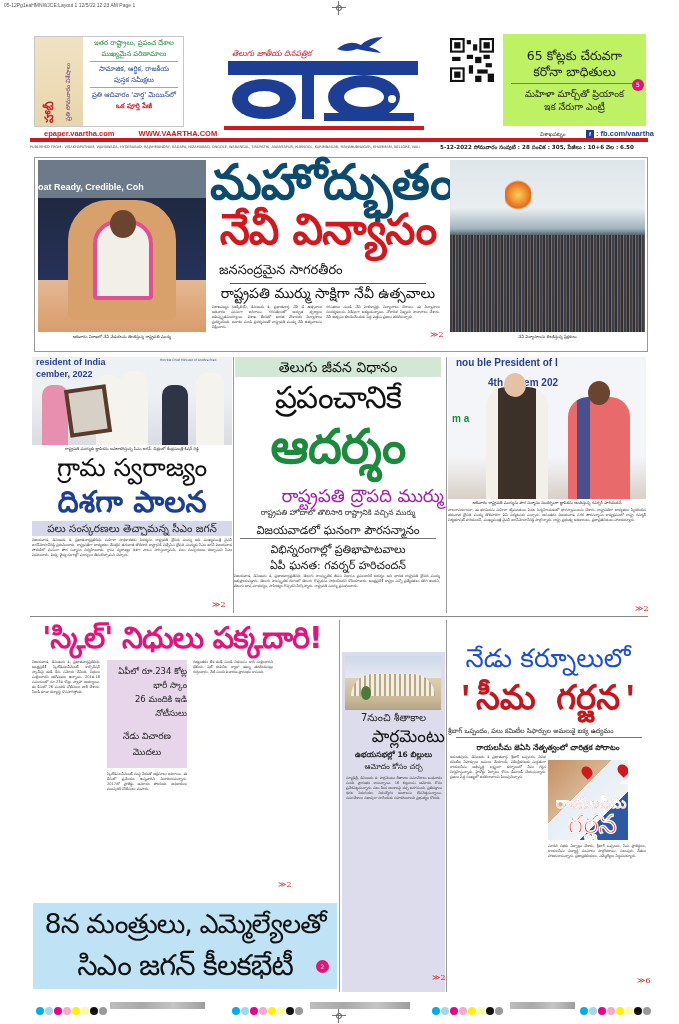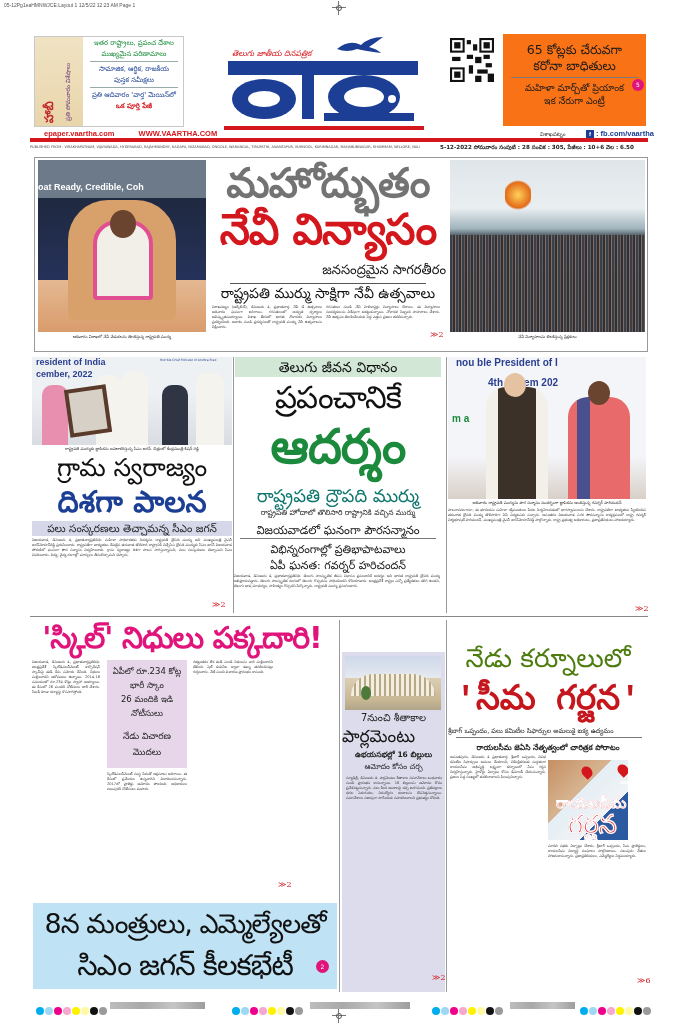--- a/index.html
+++ b/index.html
@@ -24,21 +24,21 @@
   .urls { left: 44px; top: 129px; font-size: 7.5px; font-weight: bold; color: #d4171d; font-family: "Liberation Sans", sans-serif; }
   .urls span { margin-right: 22px; }
 
   .logo-tag { left: 232px; top: 49px; font-size: 8px; color: #d4171d; font-style: italic; }
   .logo-bird { left: 335px; top: 35px; width: 50px; height: 20px; }
   .logo-word { left: 224px; top: 55px; width: 200px; height: 70px; }
   .logo-bar { left: 224px; top: 126px; width: 200px; height: 4px; background: #d4171d; }
 
   .qr { left: 450px; top: 38px; width: 44px; height: 44px; }
 
-  .teaser { left: 503px; top: 34px; width: 143px; height: 92px; background: #f97316; padding: 8px 4px; }
+  .teaser { left: 503px; top: 34px; width: 143px; height: 92px; background: #bef264; padding: 14px 4px; }
   .teaser .t1 { font-size: 12.5px; color: #1a1a1a; text-align: center; line-height: 16px; }
   .teaser hr { border: none; border-top: 1px solid #7b7b7b; margin: 3px 4px; }
   .teaser .t2 { font-size: 9.5px; color: #1a1a1a; text-align: center; line-height: 13px; font-weight: normal; }
   .teaser .pg { position: absolute; right: 2px; top: 45px; width: 12px; height: 12px; border-radius: 50%; background: #e0147a; color: #fff; font-size: 6px; text-align: center; line-height: 12px; }
   .edition { left: 540px; top: 131px; font-size: 5.5px; color: #333; }
   .fb { left: 586px; top: 129px; font-size: 7.5px; color: #1c3f95; font-weight: bold; font-family: "Liberation Sans", sans-serif; }
   .fb .fbicon { display: inline-block; width: 8px; height: 8px; background: #1c3f95; color: #fff; font-size: 6px; text-align: center; line-height: 8px; margin-right: 2px; }
 
   .red-rule { left: 30px; top: 138px; width: 618px; height: 4px; background: #d4171d; }
   .publine { left: 30px; top: 145px; width: 390px; font-size: 3.5px; color: #444; white-space: nowrap; overflow: hidden; }
@@ -48,23 +48,23 @@
   .lead-box { left: 34px; top: 157px; width: 614px; height: 195px; border: 1px solid #999; }
   .photo { background: #aaa; overflow: hidden; }
   .ph-president { left: 38px; top: 160px; width: 168px; height: 172px; background: linear-gradient(180deg, #6d7a8a 0%, #6d7a8a 22%, #1f2940 22%, #26325a 70%, #e4b892 70%, #d99c6c 100%); }
   .ph-president .banner { position: absolute; left: 0; top: 22px; font-size: 9px; color: #fff; font-weight: bold; font-family: "Liberation Sans", sans-serif; white-space: nowrap; }
   .ph-president .chair { position: absolute; left: 30px; top: 40px; width: 108px; height: 120px; background: #d8a06a; border-radius: 40px 40px 6px 6px; }
   .ph-president .person { position: absolute; left: 55px; top: 60px; width: 60px; height: 80px; background: #f2efe8; border-radius: 24px 24px 4px 4px; border: 4px solid #e24e92; }
   .ph-president .face { position: absolute; left: 72px; top: 50px; width: 26px; height: 28px; background: #6b4430; border-radius: 50%; }
   .cap { font-size: 4px; color: #333; text-align: center; }
   .cap-pres { left: 38px; top: 334px; width: 168px; }
 
-  .h-lead1 { left: 210px; top: 160px; width: 236px; text-align: center; font-size: 41px; font-weight: bold; color: #737373; line-height: 46px; letter-spacing: -1px; }
+  .h-lead1 { left: 210px; top: 160px; width: 236px; text-align: center; font-size: 49px; font-weight: bold; color: #0c4a6e; line-height: 46px; letter-spacing: -1px; }
   .h-lead2 { left: 210px; top: 204px; width: 236px; text-align: center; font-size: 43px; font-weight: bold; color: #d4171d; line-height: 50px; letter-spacing: -1px; }
-  .h-lead3 { left: 210px; top: 262px; width: 236px; text-align: right; font-size: 13px; color: #111; }
+  .h-lead3 { left: 219px; top: 262px; width: 236px; text-align: left; font-size: 13px; color: #111; }
   .lead-rule { left: 230px; top: 283px; width: 196px; height: 1px; background: #555; }
   .h-lead4 { left: 210px; top: 285px; width: 236px; text-align: center; font-size: 14px; color: #111; }
   .body-text { font-size: 3.6px; line-height: 5px; color: #444; text-align: justify; overflow: hidden; }
   .lead-col1 { left: 212px; top: 305px; width: 110px; height: 33px; }
   .lead-col2 { left: 326px; top: 305px; width: 114px; height: 33px; }
   .jump { font-size: 8px; color: #d4171d; font-family: "DejaVu Serif", serif; }
   .jump-lead { left: 430px; top: 330px; }
 
   .ph-navy { left: 450px; top: 160px; width: 195px; height: 172px; background: linear-gradient(180deg, #dfe6ea 0%, #e9eef0 28%, #9fb3bc 40%, #3c4650 45%, #2b2f38 100%); }
   .ph-navy .fire { position: absolute; left: 55px; top: 18px; width: 26px; height: 34px; background: radial-gradient(circle, #ffd25a, #e36b1a 60%, transparent 70%); }
@@ -79,21 +79,21 @@
   .cap-cm { left: 32px; top: 446px; width: 200px; }
   .h-grama { left: 32px; top: 452px; width: 200px; text-align: center; font-size: 25px; color: #111; line-height: 32px; }
   .h-disha { left: 32px; top: 484px; width: 200px; text-align: center; font-size: 30px; font-weight: bold; color: #1c3f95; line-height: 36px; }
   .sub-cm { left: 32px; top: 521px; width: 200px; height: 15px; background: #d6d8ea; font-size: 10.5px; color: #222; line-height: 15px; text-align: center; }
   .cm-body { left: 32px; top: 538px; width: 200px; height: 70px; }
   .jump-cm { left: 212px; top: 600px; }
 
   .tag-life { left: 235px; top: 357px; width: 206px; height: 20px; background: #d2e7d6; font-size: 14px; text-align: center; line-height: 20px; color: #111; }
   .h-world { left: 232px; top: 377px; width: 212px; text-align: center; font-size: 31px; color: #111; line-height: 40px; letter-spacing: -1px; }
   .h-ideal { left: 232px; top: 415px; width: 212px; text-align: center; font-size: 48px; font-weight: bold; color: #1b8a3c; line-height: 62px; letter-spacing: -1px; }
-  .h-murmu { left: 232px; top: 484px; width: 212px; text-align: center; font-size: 18px; color: #0f766e; line-height: 24px; }
+  .h-murmu { left: 232px; top: 484px; width: 212px; text-align: right; font-size: 18px; color: #a21caf; line-height: 24px; }
   .sub-murmu { left: 232px; top: 507px; width: 212px; text-align: center; font-size: 7.5px; color: #222; line-height: 12px; }
   .sub-vij { left: 232px; top: 520px; width: 212px; text-align: center; font-size: 11.5px; color: #111; line-height: 20px; }
   .rule-vij { left: 240px; top: 538px; width: 196px; height: 1px; background: #777; }
   .sub-vib { left: 232px; top: 542px; width: 212px; text-align: center; font-size: 11px; color: #111; line-height: 16px; }
   .sub-gov { left: 232px; top: 558px; width: 212px; text-align: center; font-size: 11px; color: #111; line-height: 16px; }
   .mid-body { left: 234px; top: 574px; width: 206px; height: 40px; }
 
   .ph-gov { left: 448px; top: 357px; width: 198px; height: 142px; background: linear-gradient(180deg, #f4f5f9 0%, #f4f5f9 70%, #d8d0c8 100%); }
   .ph-gov .t { position: absolute; left: 8px; top: 0; font-size: 10px; font-weight: bold; color: #2a3f8f; font-family: "Liberation Sans", sans-serif; white-space: nowrap; }
   .ph-gov .t2 { position: absolute; left: 40px; top: 20px; font-size: 10px; font-weight: bold; color: #2a3f8f; font-family: "Liberation Sans", sans-serif; white-space: nowrap; }
@@ -105,39 +105,39 @@
   .cap-gov { left: 448px; top: 500px; width: 198px; }
   .gov-body { left: 448px; top: 508px; width: 198px; height: 105px; }
   .jump-gov { left: 635px; top: 604px; }
 
   .hr-row { left: 30px; top: 616px; width: 618px; height: 1px; background: #888; }
 
   
   .h-skill { left: 32px; top: 618px; width: 300px; text-align: center; font-size: 30px; font-weight: bold; color: #e0147a; line-height: 40px; letter-spacing: -1px; }
   .skill-col1 { left: 32px; top: 660px; width: 68px; height: 228px; }
   .skill-box { left: 107px; top: 660px; width: 80px; height: 68px; background: #e7d6ea; text-align: center; padding-top: 4px; }
-  .skill-box .l { font-size: 8.5px; color: #222; line-height: 14px; }
+  .skill-box .l { font-size: 8.5px; color: #222; line-height: 14px; text-align: right; }
   .skill-box2 { left: 107px; top: 728px; width: 80px; height: 40px; background: #e7d6ea; text-align: center; }
   .skill-box2 .l { font-size: 9px; color: #222; line-height: 16px; }
   .skill-col2 { left: 107px; top: 772px; width: 80px; height: 116px; }
   .skill-col3 { left: 193px; top: 660px; width: 80px; height: 228px; }
   .jump-skill { left: 278px; top: 880px; }
 
   .parl-box { left: 342px; top: 652px; width: 103px; height: 340px; background: #dcdcec; }
   .parl-img { left: 345px; top: 656px; width: 96px; height: 54px; background: linear-gradient(180deg, #cdd8ea 0%, #e6e9ef 40%, #dccfb5 40%, #c9b894 80%, #b0a58a 100%); }
   .parl-img .cols { position: absolute; left: 6px; top: 18px; width: 84px; height: 22px; background: repeating-linear-gradient(90deg, #f4eee0 0 3px, #b7a888 3px 5px); border-radius: 40px 40px 0 0; }
   .parl-img .tree { position: absolute; left: 16px; top: 30px; width: 10px; height: 14px; background: #4d7a3a; border-radius: 50%; }
   .parl-t1 { left: 342px; top: 712px; width: 103px; text-align: center; font-size: 10px; color: #222; }
-  .parl-t2 { left: 342px; top: 724px; width: 103px; text-align: left; font-size: 17px; color: #111; line-height: 24px; }
+  .parl-t2 { left: 342px; top: 724px; width: 103px; text-align: right; font-size: 17px; color: #111; line-height: 24px; }
   .parl-t3 { left: 342px; top: 750px; width: 103px; text-align: center; font-size: 7.5px; color: #222; font-weight: bold; }
   .parl-t4 { left: 342px; top: 762px; width: 103px; text-align: center; font-size: 7.5px; color: #222; }
   .parl-body { left: 346px; top: 776px; width: 96px; height: 210px; }
   .jump-parl { left: 432px; top: 973px; }
 
-  .h-today { left: 448px; top: 642px; width: 200px; text-align: center; font-size: 26px; color: #4d7c0f; line-height: 32px; }
+  .h-today { left: 448px; top: 642px; width: 200px; text-align: center; font-size: 26px; color: #1d4ed8; line-height: 32px; }
   .h-seema { left: 448px; top: 676px; width: 200px; text-align: center; font-size: 34px; font-weight: bold; color: #c4161c; line-height: 48px; font-family: Liberation Mono, monospace; }
   .seema-sub { left: 448px; top: 727px; width: 200px; text-align: left; font-size: 6.5px; color: #222; }
   .seema-rule { left: 456px; top: 737px; width: 186px; height: 1px; background: #777; }
   .seema-sub2 { left: 448px; top: 743px; width: 200px; text-align: center; font-size: 7.5px; color: #222; font-weight: bold; }
   .seema-col1 { left: 450px; top: 755px; width: 96px; height: 235px; }
   .seema-img { left: 548px; top: 760px; width: 80px; height: 80px; background: linear-gradient(135deg, #c58f63 0%, #d7b592 40%, #e4eef4 40%, #f1f3f6 70%, #2c5aa0 70%); }
   .seema-img .logo1 { position: absolute; left: 8px; top: 34px; font-size: 15px; font-weight: bold; color: #d4171d; white-space: nowrap; -webkit-text-stroke: 0.5px #fff; }
   .seema-img .logo2 { position: absolute; left: 20px; top: 50px; font-size: 26px; font-weight: bold; color: #d4171d; white-space: nowrap; -webkit-text-stroke: 0.5px #fff; line-height: 28px; }
   .seema-img .pin { position: absolute; width: 10px; height: 12px; background: #d4171d; border-radius: 50% 50% 50% 0; transform: rotate(-45deg); }
   .seema-col2 { left: 548px; top: 844px; width: 98px; height: 146px; }

